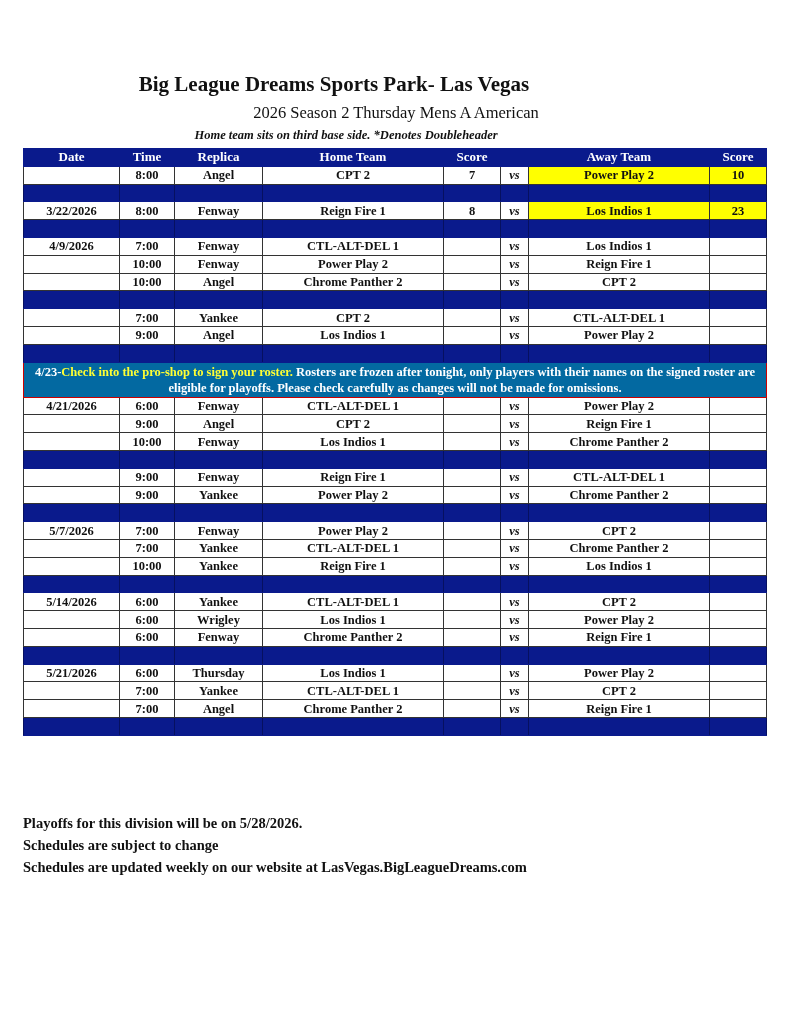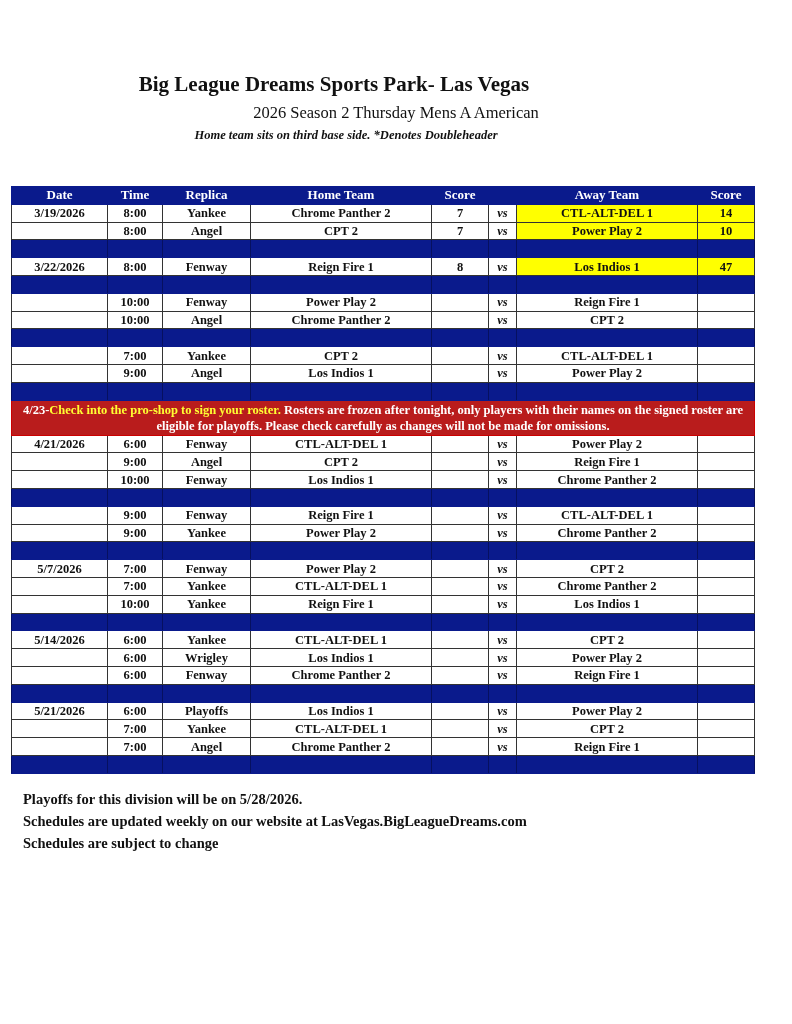--- a/index.html
+++ b/index.html
@@ -1,28 +1,28 @@
 <!DOCTYPE html>
 <html><head>
 <meta charset="utf-8">
 <style>
   html, body { margin:0; padding:0; background:#ffffff; }
   body { width:792px; height:1024px; position:relative; font-family:"Liberation Serif", serif; color:#111; overflow:hidden; }
   .title { position:absolute; left:0; width:668px; top:72px; text-align:center; font-size:21px; font-weight:bold; }
   .subtitle { position:absolute; left:0; width:792px; top:103px; text-align:center; font-size:16.5px; font-weight:normal; }
   .note { position:absolute; left:0; width:692px; top:128px; text-align:center; font-size:12.5px; font-weight:bold; font-style:italic; }
-  table.sched { position:absolute; left:11px; top:148px; width:743px; border-collapse:collapse; table-layout:fixed;margin-top:38px; }
+  table.sched { position:absolute; left:23px; top:148px; width:743px; border-collapse:collapse; table-layout:fixed; }
   table.sched td, table.sched th { border:1.2px solid #333; height:16.8px; padding:0; text-align:center; font-size:12.5px; font-weight:bold; line-height:16px; white-space:nowrap; overflow:hidden; }
   table.sched th { background:#0a1a8c; color:#fff; border-color:#0a1a8c; font-size:13px; }
   tr.spacer td { background:#0a1a8c; border-color:#0a1a8c; border-left:1px solid #061060; border-right:1px solid #061060; }
   td.vs { font-style:italic; font-weight:bold; }
   td.hl { background:#ffff00; }
-  tr.notice td { background:#b91c1c; color:#fff; font-size:12.5px; line-height:16px; padding:1px 2px; white-space:normal; border-color:#cc0000; }
+  tr.notice td { background:#0369a1; color:#fff; font-size:12.5px; line-height:16px; padding:1px 2px; white-space:normal; border-color:#cc0000; }
   .yel { color:#ffff33; }
-  .footer { position:absolute; left:23px; top:788px; font-size:14.5px; font-weight:bold; line-height:22px; }
+  .footer { position:absolute; left:23px; top:812px; font-size:14.5px; font-weight:bold; line-height:22px; }
 </style>
 </head>
 <body>
 
 <div class="title">Big League Dreams Sports Park- Las Vegas</div>
 <div class="subtitle">2026  Season 2 Thursday Mens A American</div>
 <div class="note">Home team sits on third base side.  *Denotes Doubleheader</div>
 
 <table class="sched">
   <colgroup>
@@ -42,30 +42,20 @@
       <th>Replica</th>
       <th>Home Team</th>
       <th>Score</th>
       <th></th>
       <th>Away Team</th>
       <th>Score</th>
     </tr>
   </thead>
   <tbody id="tbody">
       <tr>
-        <td>3/19/2026</td>
-        <td>8:00</td>
-        <td>Yankee</td>
-        <td>Chrome Panther 2</td>
-        <td>7</td>
-        <td class="vs">vs</td>
-        <td class="hl">CTL-ALT-DEL 1</td>
-        <td class="hl">14</td>
-      </tr>
-      <tr>
         <td></td>
         <td>8:00</td>
         <td>Angel</td>
         <td>CPT 2</td>
         <td>7</td>
         <td class="vs">vs</td>
         <td class="hl">Power Play 2</td>
         <td class="hl">10</td>
       </tr>
       <tr class="spacer">
@@ -79,30 +69,40 @@
         <td></td>
       </tr>
       <tr>
         <td>3/22/2026</td>
         <td>8:00</td>
         <td>Fenway</td>
         <td>Reign Fire 1</td>
         <td>8</td>
         <td class="vs">vs</td>
         <td class="hl">Los Indios 1</td>
-        <td class="hl">47</td>
-      </tr>
-      <tr class="spacer">
-        <td></td>
-        <td></td>
-        <td></td>
-        <td></td>
-        <td></td>
-        <td></td>
-        <td></td>
+        <td class="hl">23</td>
+      </tr>
+      <tr class="spacer">
+        <td></td>
+        <td></td>
+        <td></td>
+        <td></td>
+        <td></td>
+        <td></td>
+        <td></td>
+        <td></td>
+      </tr>
+      <tr>
+        <td>4/9/2026</td>
+        <td>7:00</td>
+        <td>Fenway</td>
+        <td>CTL-ALT-DEL 1</td>
+        <td></td>
+        <td class="vs">vs</td>
+        <td>Los Indios 1</td>
         <td></td>
       </tr>
       <tr>
         <td></td>
         <td>10:00</td>
         <td>Fenway</td>
         <td>Power Play 2</td>
         <td></td>
         <td class="vs">vs</td>
         <td>Reign Fire 1</td>
@@ -307,21 +307,21 @@
         <td></td>
         <td></td>
         <td></td>
         <td></td>
         <td></td>
         <td></td>
       </tr>
       <tr>
         <td>5/21/2026</td>
         <td>6:00</td>
-        <td>Playoffs</td>
+        <td>Thursday</td>
         <td>Los Indios 1</td>
         <td></td>
         <td class="vs">vs</td>
         <td>Power Play 2</td>
         <td></td>
       </tr>
       <tr>
         <td></td>
         <td>7:00</td>
         <td>Yankee</td>
@@ -349,15 +349,15 @@
         <td></td>
         <td></td>
         <td></td>
         <td></td>
       </tr>
     </tbody>
 </table>
 
 <div class="footer">
   <div>Playoffs for this division will be on 5/28/2026.</div>
+  <div>Schedules are subject to change</div>
   <div>Schedules are updated weekly on our website at LasVegas.BigLeagueDreams.com</div>
-  <div>Schedules are subject to change</div>
 </div>
 
 </body></html>

